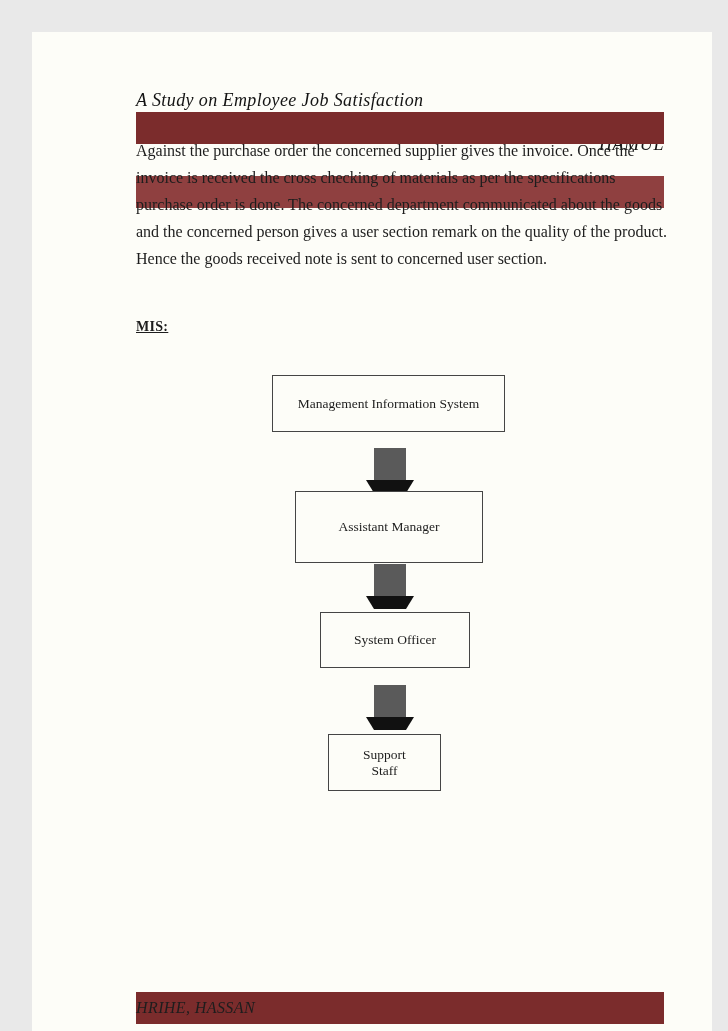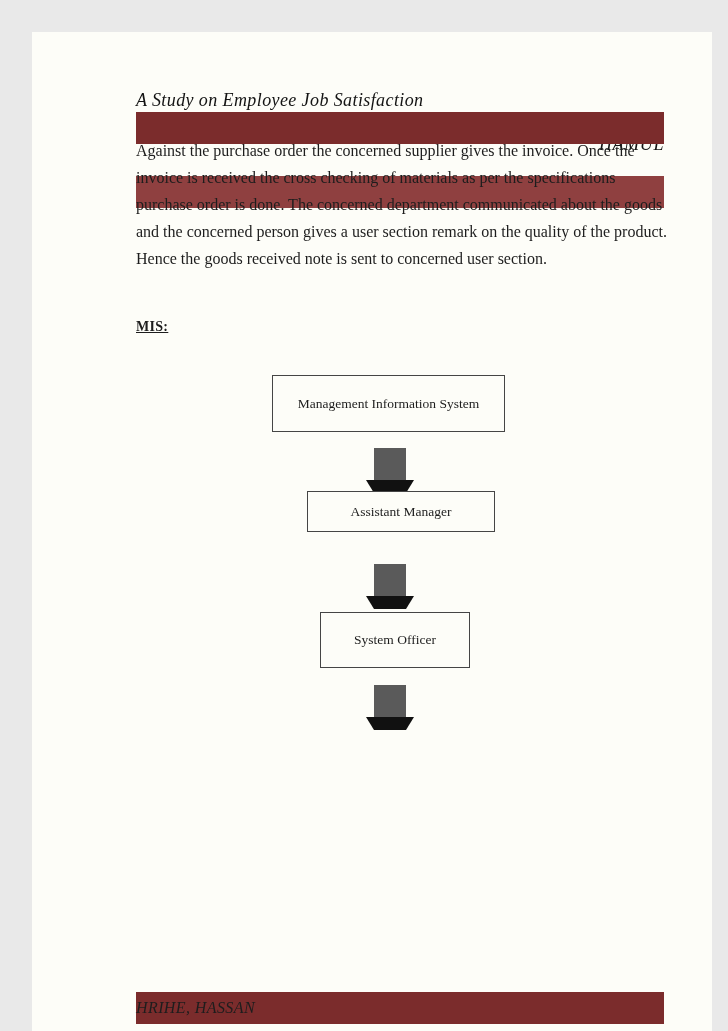--- a/index.html
+++ b/index.html
@@ -59,21 +59,21 @@
   .flow-box{
     position:absolute;
     border:1px solid var(--box-border);
     background:var(--page-bg);
     display:flex;align-items:center;justify-content:center;
     font-size:13.5px;
     text-align:center;
     padding:0 6px;
   }
   .box-0{left:240px;top:343px;width:233px;height:57px;}
-  .box-1{left:275px;top:459px;width:188px;height:41px;}
+  .box-1{left:263px;top:459px;width:188px;height:72px;}
   .box-2{left:288px;top:580px;width:150px;height:56px;}
   .box-3{left:296px;top:702px;width:113px;height:57px;}
   .arrow{
     position:absolute;width:16px;
     display:flex;flex-direction:column;align-items:center;
   }
   .arrow .shaft{width:2px;background:var(--arrow-line);flex:1;}
   .arrow .head{
     width:0;height:0;
     border-left:8px solid transparent;
@@ -131,20 +131,23 @@
 
     <div class="flow-box box-2">
       <span>System Officer</span>
     </div>
 
     <div class="arrow arrow-2">
       <div class="shaft"></div>
       <div class="head"></div>
     </div>
 
+    <div class="flow-box box-3">
+      <span>Support Staff</span>
+    </div>
 
   </div>
 
   <div class="rule footer-rule">
     <div class="thick"></div>
     <div class="gap"></div>
     <div class="thin"></div>
   </div>
   <div class="footer-left">HRIHE, HASSAN</div>
   <div class="footer-right">Page 33</div>

